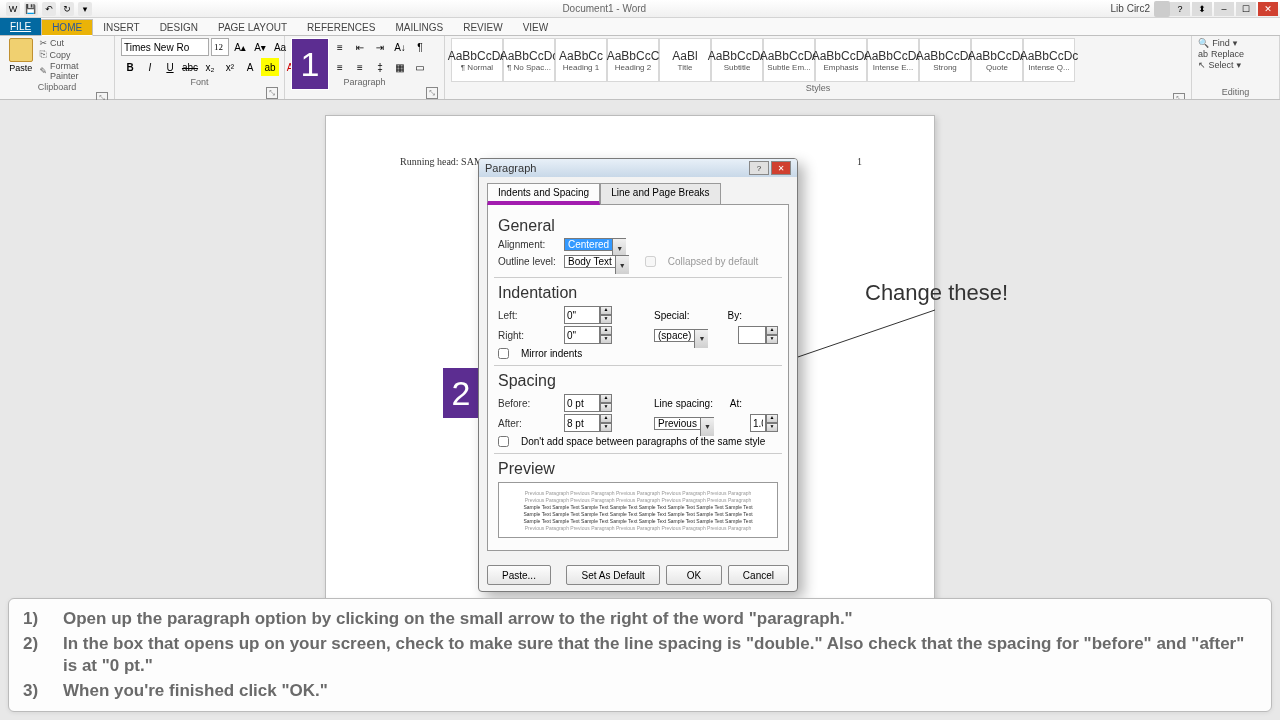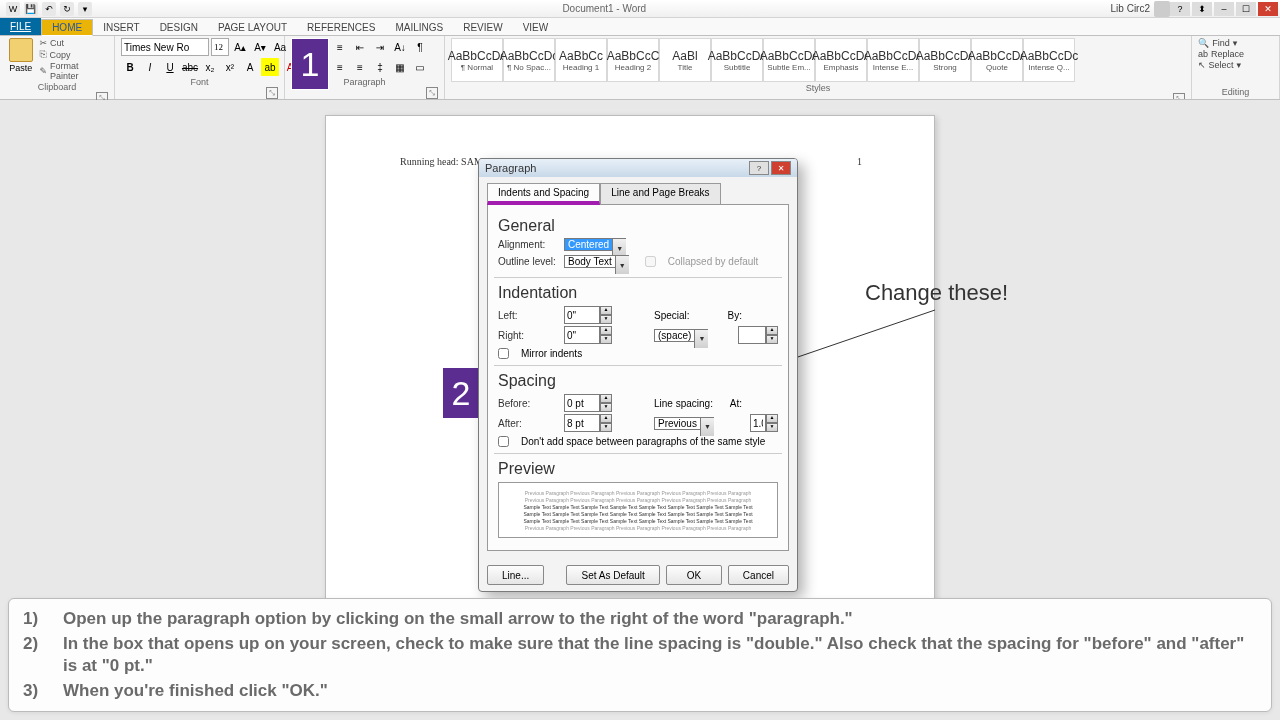--- a/index.html
+++ b/index.html
@@ -426,21 +426,21 @@
     <div class="dlg-preview-box">
       <div class="preview-line">Previous Paragraph Previous Paragraph Previous Paragraph Previous Paragraph Previous Paragraph</div>
       <div class="preview-line">Previous Paragraph Previous Paragraph Previous Paragraph Previous Paragraph Previous Paragraph</div>
       <div class="preview-line dark">Sample Text Sample Text Sample Text Sample Text Sample Text Sample Text Sample Text Sample Text</div>
       <div class="preview-line dark">Sample Text Sample Text Sample Text Sample Text Sample Text Sample Text Sample Text Sample Text</div>
       <div class="preview-line dark">Sample Text Sample Text Sample Text Sample Text Sample Text Sample Text Sample Text Sample Text</div>
       <div class="preview-line">Previous Paragraph Previous Paragraph Previous Paragraph Previous Paragraph Previous Paragraph</div>
     </div>
   </div>
   <div class="dlg-buttons">
-    <button class="dlg-btn dlg-btn-left">Line...</button>
+    <button class="dlg-btn dlg-btn-left">Paste...</button>
     <button class="dlg-btn">Set As Default</button>
     <button class="dlg-btn" style="min-width:56px;">OK</button>
     <button class="dlg-btn">Cancel</button>
   </div>
 </div>
 
 <div class="instructions" id="instructions">
     <div class="instr-row">
       <span class="instr-num">1)</span>
       <span class="instr-text">Open up the paragraph option by clicking on the small arrow to the right of the word "paragraph."</span>

